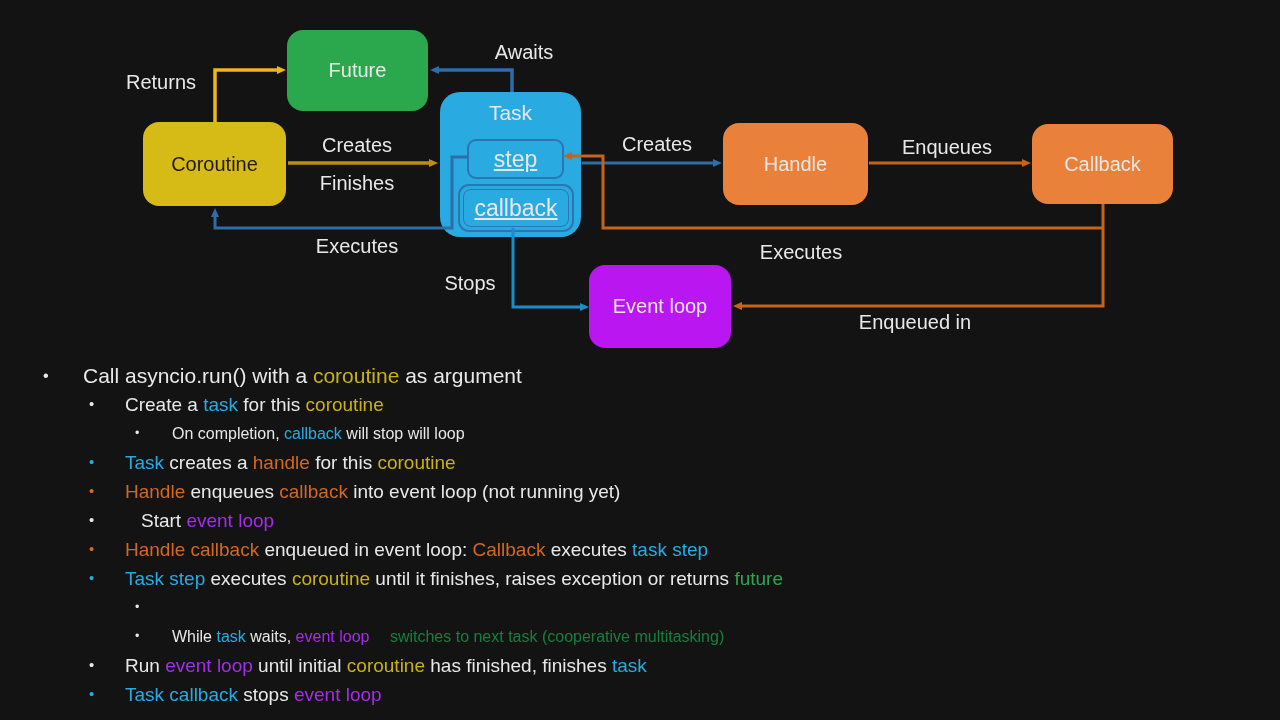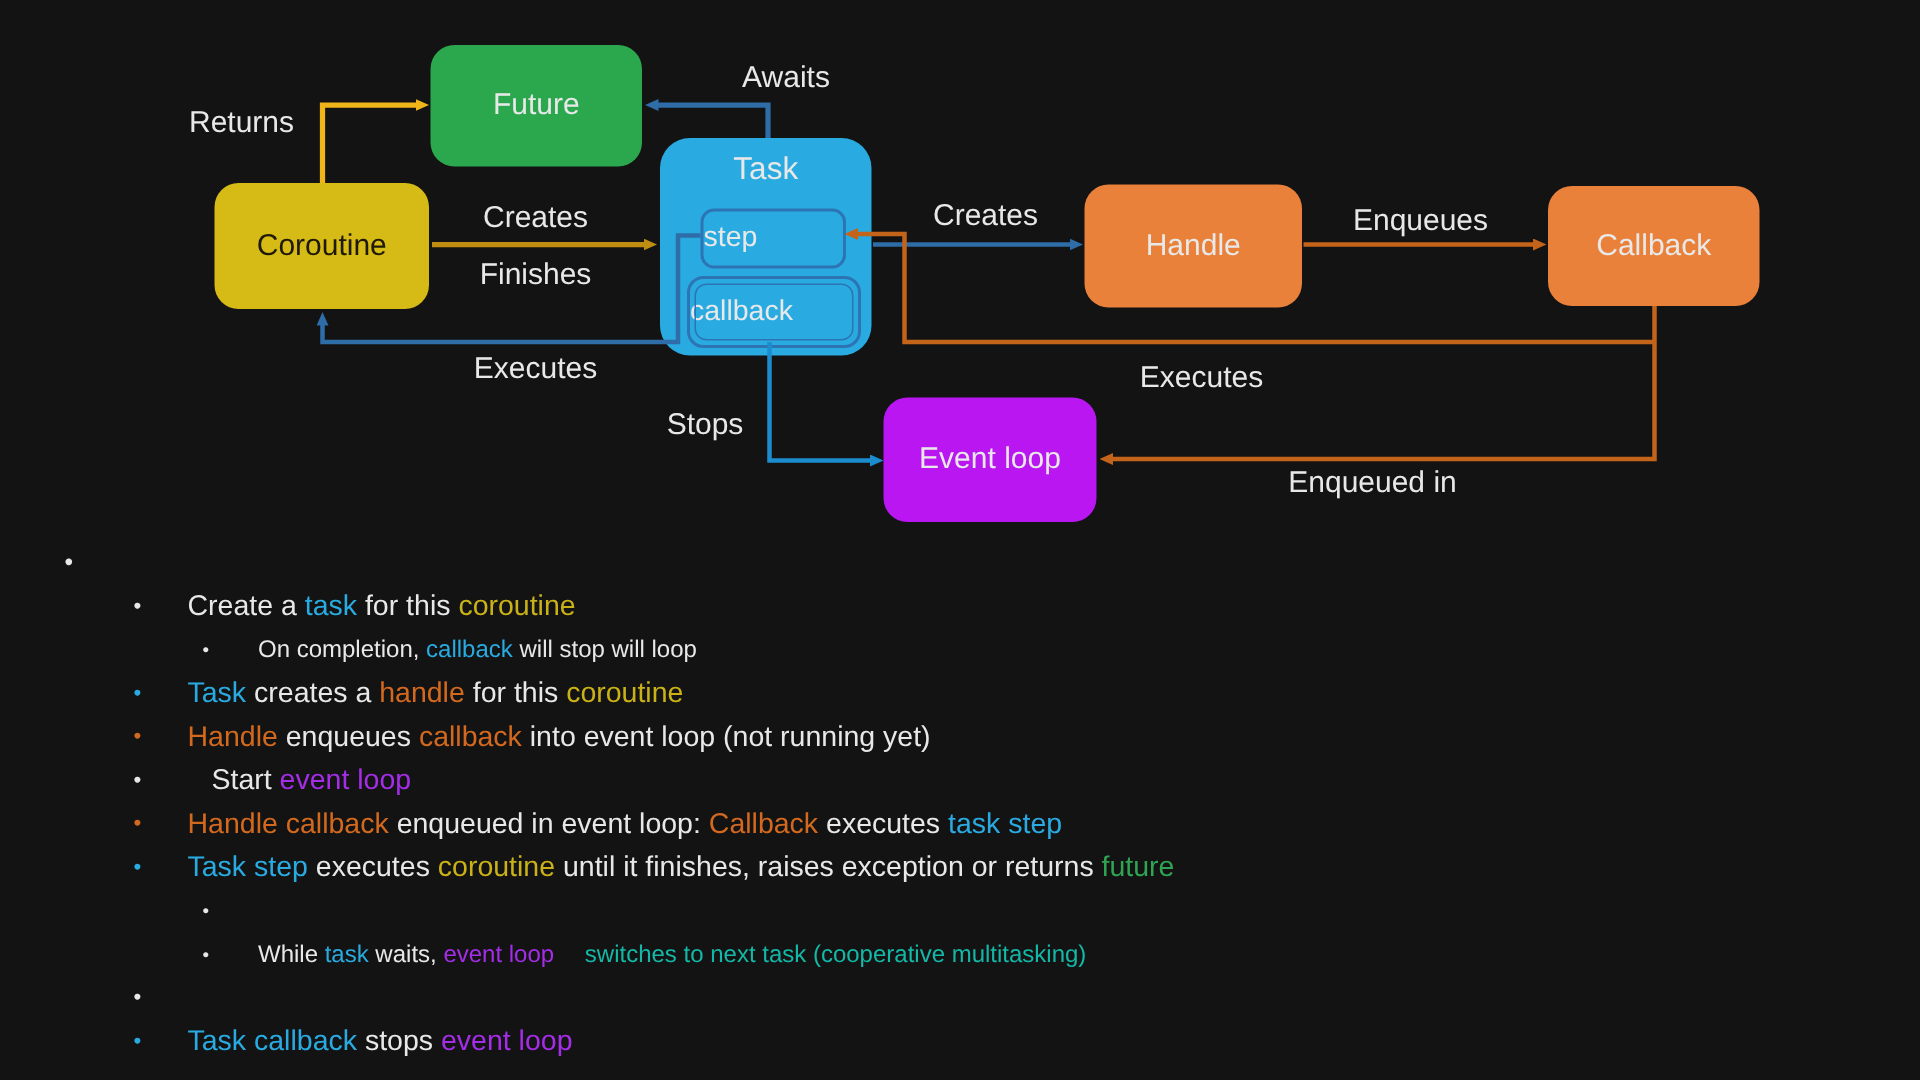--- a/index.html
+++ b/index.html
@@ -8,22 +8,22 @@
     font-family:"Liberation Sans", sans-serif;
   }
   #diagram{position:absolute;left:0;top:0;width:1280px;height:360px;}
   .box{
     position:absolute;display:flex;align-items:center;justify-content:center;
     border-radius:16px;font-size:20px;z-index:1;
   }
   #task-box{flex-direction:column;justify-content:flex-start;border-radius:20px;}
   #task-box .box-title{margin-top:9px;font-size:21px;}
   .subbox{
-    position:absolute;display:flex;align-items:center;
-    font-size:19px;border-style:solid;border-width:2px;border-radius:9px;
+    position:absolute;display:flex;align-items:center;justify-content:center;
+    font-size:23px;border-style:solid;border-width:2px;border-radius:9px;text-decoration:underline;
   }
   .dbl-inner{position:absolute;inset:3px;border:1.5px solid;border-radius:8px;pointer-events:none;}
   #arrow-layer{position:absolute;left:0;top:0;z-index:2;}
   .edge-label{
     position:absolute;transform:translateX(-50%);z-index:3;
     font-size:20px;white-space:nowrap;
   }
   #bullet-list{position:absolute;left:0;top:361px;width:1280px;z-index:1;}
   .row{position:relative;height:29px;display:flex;align-items:center;white-space:nowrap;}
   .row .dot{position:absolute;top:50%;transform:translateY(-54%);font-size:0.78em;}
@@ -107,20 +107,21 @@
   <div class="edge-label" style="left: 947px; top: 136px; color: rgb(232, 232, 232);">Enqueues</div>
   <div class="edge-label" style="left: 357px; top: 235px; color: rgb(232, 232, 232);">Executes</div>
   <div class="edge-label" style="left: 470px; top: 272px; color: rgb(232, 232, 232);">Stops</div>
   <div class="edge-label" style="left: 801px; top: 241px; color: rgb(232, 232, 232);">Executes</div>
   <div class="edge-label" style="left: 915px; top: 311px; color: rgb(232, 232, 232);">Enqueued in</div>
 </div>
 
 <div id="bullet-list">
     <div class="row lvl1">
       <span class="dot" style="color: rgb(232, 232, 232);">•</span>
+      <span><span style="color: rgb(232, 232, 232);">Call asyncio.run() with a </span><span style="color: rgb(201, 177, 23);">coroutine</span><span style="color: rgb(232, 232, 232);"> as argument</span></span>
     </div>
     <div class="row lvl2">
       <span class="dot" style="color: rgb(232, 232, 232);">•</span>
       <span><span style="color: rgb(232, 232, 232); margin-top: 10px;">Create a </span><span style="color: rgb(41, 171, 226);">task</span><span style="color: rgb(232, 232, 232);"> for this </span><span style="color: rgb(201, 177, 23);">coroutine</span></span>
     </div>
     <div class="row lvl3">
       <span class="dot" style="color: rgb(232, 232, 232);">•</span>
       <span><span style="color: rgb(232, 232, 232);">On completion, </span><span style="color: rgb(41, 171, 226);">callback</span><span style="color: rgb(232, 232, 232);"> will stop will loop</span></span>
     </div>
     <div class="row lvl2">
@@ -141,22 +142,23 @@
     </div>
     <div class="row lvl2">
       <span class="dot" style="color: rgb(41, 171, 226);">•</span>
       <span><span style="color: rgb(41, 171, 226);">Task step</span><span style="color: rgb(232, 232, 232);"> executes </span><span style="color: rgb(201, 177, 23);">coroutine</span><span style="color: rgb(232, 232, 232);"> until it finishes, raises exception or returns </span><span style="color: rgb(47, 164, 82);">future</span></span>
     </div>
     <div class="row lvl3">
       <span class="dot" style="color: rgb(232, 232, 232);">•</span>
     </div>
     <div class="row lvl3">
       <span class="dot" style="color: rgb(232, 232, 232);">•</span>
-      <span><span style="color: rgb(232, 232, 232);">While </span><span style="color: rgb(41, 171, 226);">task</span><span style="color: rgb(232, 232, 232);"> waits, </span><span style="color: rgb(164, 45, 232);">event loop</span><span style="color: #14b8a6; padding-left: 16px;"> switches to next task (cooperative multitasking)</span></span>
+      <span><span style="color: rgb(232, 232, 232);">While </span><span style="color: rgb(41, 171, 226);">task</span><span style="color: rgb(232, 232, 232);"> waits, </span><span style="color: rgb(164, 45, 232);">event loop</span><span style="color: #15803d; padding-left: 16px;"> switches to next task (cooperative multitasking)</span></span>
     </div>
     <div class="row lvl2">
       <span class="dot" style="color: rgb(232, 232, 232);">•</span>
+      <span><span style="color: rgb(232, 232, 232);">Run </span><span style="color: rgb(164, 45, 232);">event loop</span><span style="color: rgb(232, 232, 232);"> until initial </span><span style="color: rgb(201, 177, 23);">coroutine</span><span style="color: rgb(232, 232, 232);"> has finished, finishes </span><span style="color: rgb(41, 171, 226);">task</span></span>
     </div>
     <div class="row lvl2">
       <span class="dot" style="color: rgb(41, 171, 226);">•</span>
       <span><span style="color: rgb(41, 171, 226);">Task callback</span><span style="color: rgb(232, 232, 232);"> stops </span><span style="color: rgb(164, 45, 232);">event loop</span></span>
     </div>
   </div>
 
 </body></html>

